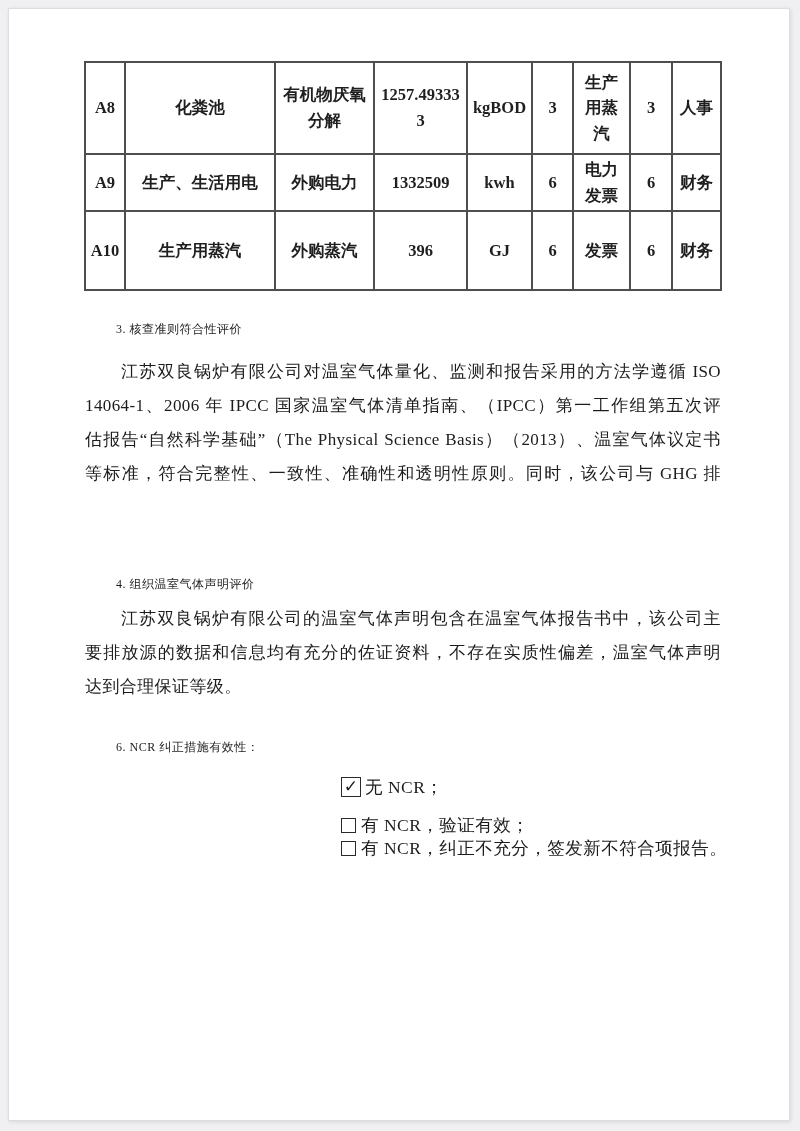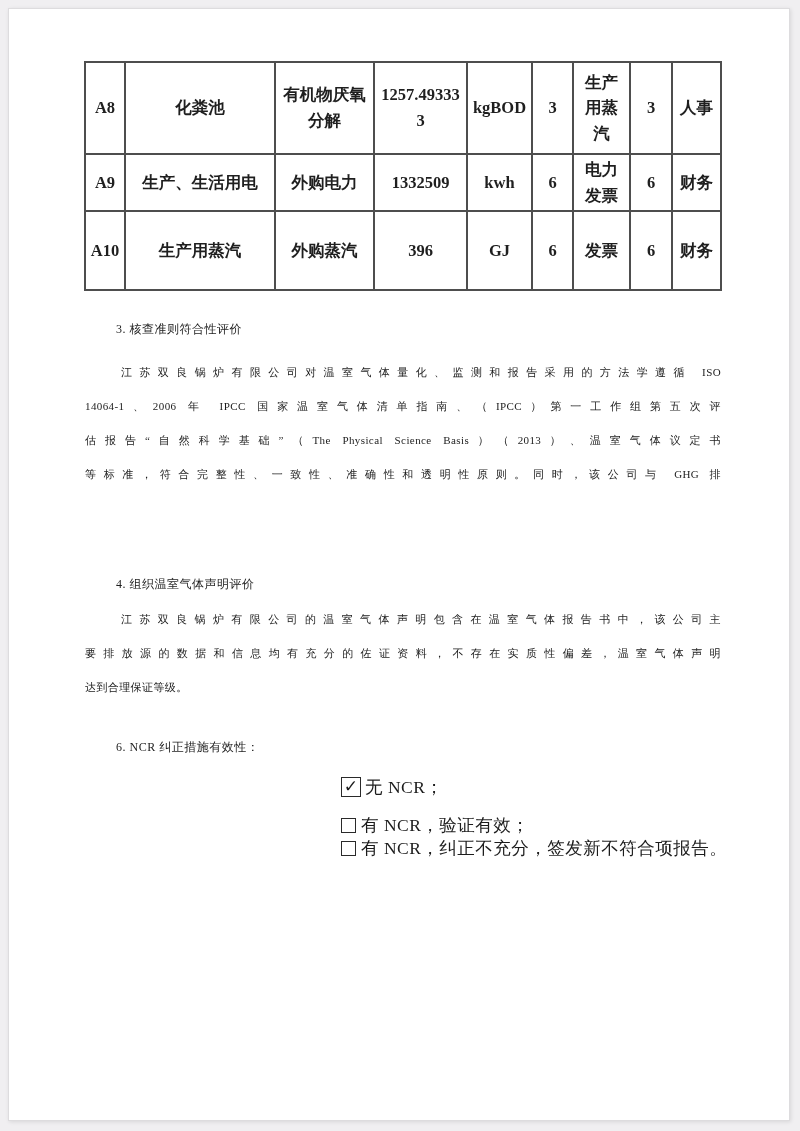--- a/index.html
+++ b/index.html
@@ -49,21 +49,21 @@
   tr.row-a10 { height: 79px; margin-left: 32px; }
   
   .abs { position: absolute; }
   .heading {
     font-size: 12px;
     white-space: nowrap;
     letter-spacing: 0.5px;
   }
   .para {
     width: 636px;
-    font-size: 11px;
+    font-size: 17px;
     line-height: 34px;
     letter-spacing: 0.4px;
   }
   .para .ln {
     text-align: justify;
     text-align-last: justify;
     white-space: nowrap;
   }
   .para .ln.last {
     text-align: left;

